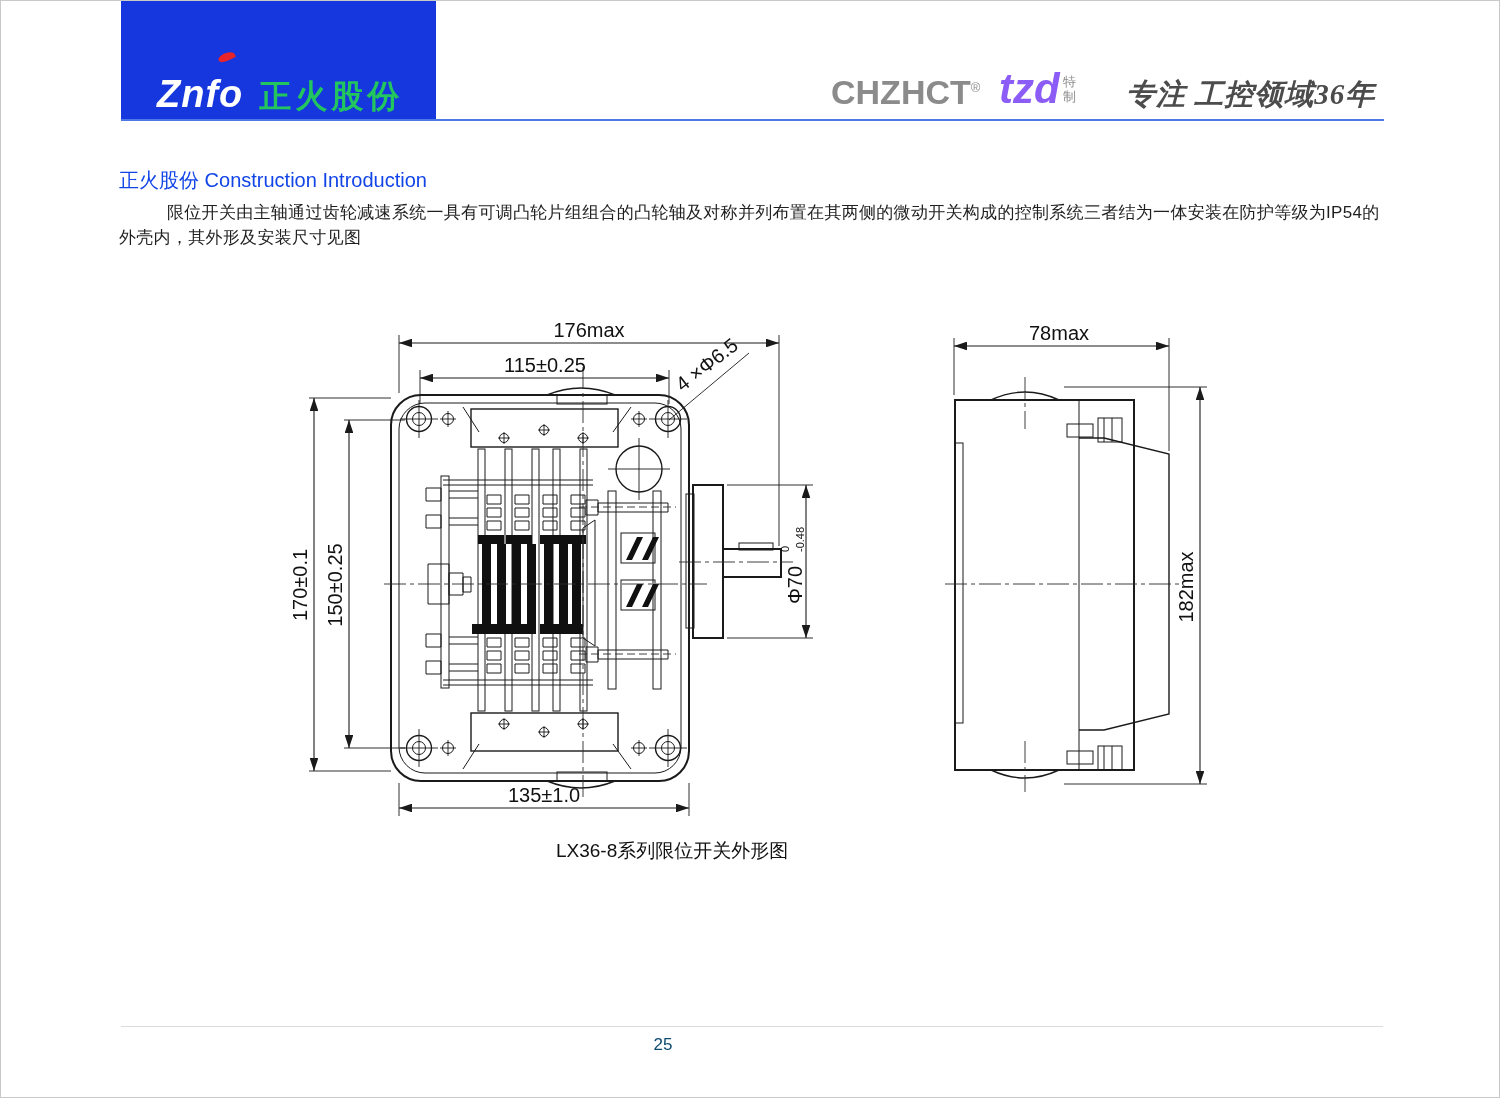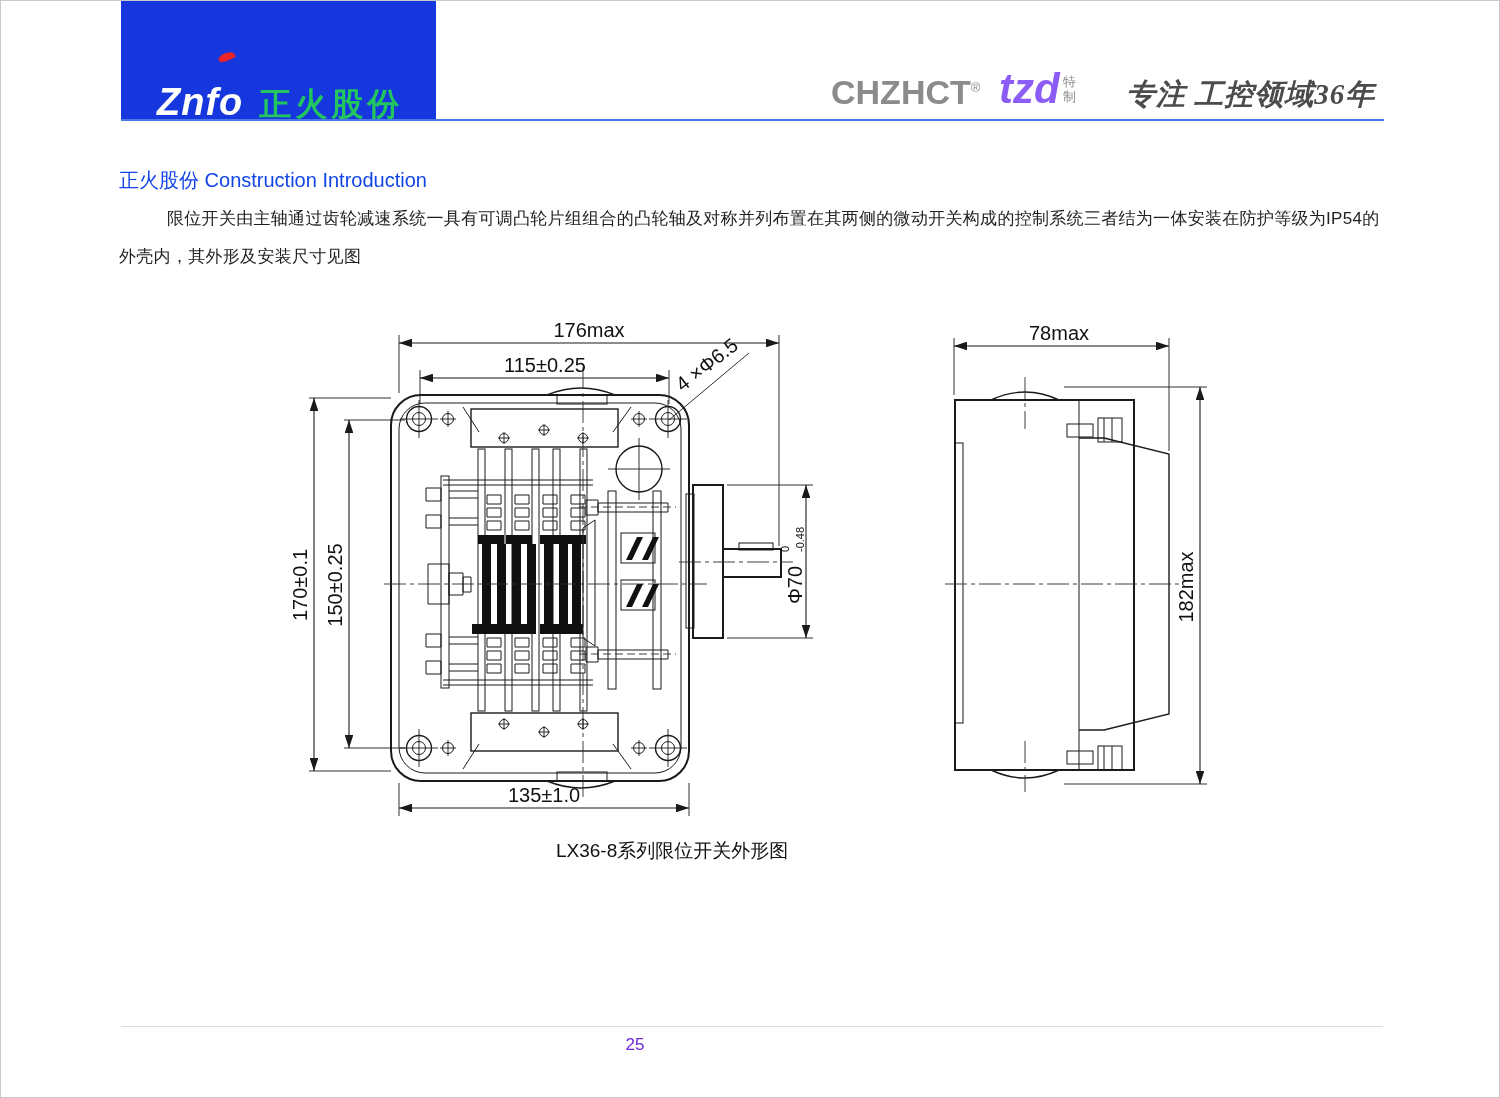--- a/index.html
+++ b/index.html
@@ -1,55 +1,55 @@
 <!DOCTYPE html>
 <html><head>
 <meta charset="utf-8">
 <style>
   html,body{margin:0;padding:0;background:#eef0f2;}
   .stage{position:relative;width:1500px;height:1098px;background:#ffffff;
          border:1px solid #c9c9c9;box-sizing:border-box;overflow:hidden;
          font-family:"Liberation Sans",sans-serif;}
   
   .banner{position:absolute;left:120px;top:0;width:315px;height:120px;background:#1537dd;}
-  .logo-row{position:absolute;left:36px;top:80px;display:flex;align-items:baseline;white-space:nowrap;}
+  .logo-row{position:absolute;left:36px;top:72px;display:flex;align-items:baseline;white-space:nowrap;}
   .logo-en{font-style:italic;font-weight:800;font-size:38px;color:#fff;letter-spacing:1px;}
   .logo-cn{font-weight:700;font-size:32px;color:#22c55e;margin-left:16px;letter-spacing:4px;text-align:center;}
   .logo-accent{position:absolute;left:97px;top:52px;width:17px;height:8px;background:#e8242a;
                border-radius:70% 100% 10% 90%;transform:rotate(-27deg);}
   .banner-rule{position:absolute;left:120px;top:118px;width:1263px;height:2px;background:#4d79e6;}
   .hdr-right{position:absolute;left:820px;top:0;width:580px;height:92px;}
   .brand1{position:absolute;left:10px;top:72px;font-size:34px;font-weight:700;color:#8b8b8b;letter-spacing:0px;}
   .brand1 sup{font-size:13px;font-weight:400;}
   .brand2{position:absolute;left:178px;top:64px;font-size:42px;font-weight:800;font-style:italic;color:#8b5cf6;}
   .brand2-sub{position:absolute;left:242px;top:74px;width:13px;font-size:13px;line-height:1.15;
               color:#8b8b8b;word-break:break-all;}
   .slogan{position:absolute;left:305px;top:74px;font-size:29px;font-weight:700;color:#4c4c4c;
           font-family:"Liberation Serif",serif;font-style:italic;white-space:nowrap;letter-spacing:1px;}
   
   .sec-title{position:absolute;left:118px;top:166px;font-size:20px;color:#1245e8;font-weight:500;}
-  .body-para{position:absolute;left:118px;top:199px;width:1274px;font-size:17px;line-height:38px;
+  .body-para{position:absolute;left:118px;top:199px;width:1274px;font-size:17px;line-height:25px;
              color:#1f1f1f;text-indent:48px;letter-spacing:.3px;margin:0;}
   
   .drawing{position:absolute;left:280px;top:300px;width:950px;height:540px;}
   .drawing .ln{stroke:#1a1a1a;fill:none;stroke-width:1.4;}
   .drawing .w2{stroke-width:2;} .drawing .w1{stroke-width:1;}
   .drawing .cl{stroke:#2a2a2a;fill:none;stroke-width:.9;stroke-dasharray:22 4 4 4;}
   .drawing .dsh{stroke:#2a2a2a;fill:none;stroke-width:.9;stroke-dasharray:8 4;}
   .drawing .dim{stroke:#1a1a1a;fill:none;stroke-width:1.1;}
   .drawing .ext{stroke:#1a1a1a;fill:none;stroke-width:.9;}
   .drawing .blk{fill:#101010;stroke:none;}
   .drawing text{font-family:"Liberation Sans",sans-serif;font-size:20px;fill:#111;}
   .drawing .sm{font-size:11px;}
   .fig-caption{position:absolute;left:555px;top:837px;width:390px;text-align:left;
                font-size:19px;color:#111;}
   
   .footer-rule{position:absolute;left:120px;top:1025px;width:1262px;height:1px;background:#dcdcdc;}
   .page-num{position:absolute;left:0;top:1034px;width:1268px;text-align:center;
-            font-size:17px;color:#6d28d9;}
+            font-size:17px;color:#0c4a6e;padding-left:28px;}
 </style>
 </head>
 <body>
 
 <div class="stage">
 
   <div class="banner">
     <span class="logo-accent"></span>
     <div class="logo-row">
       <span class="logo-en">Znfo</span>

